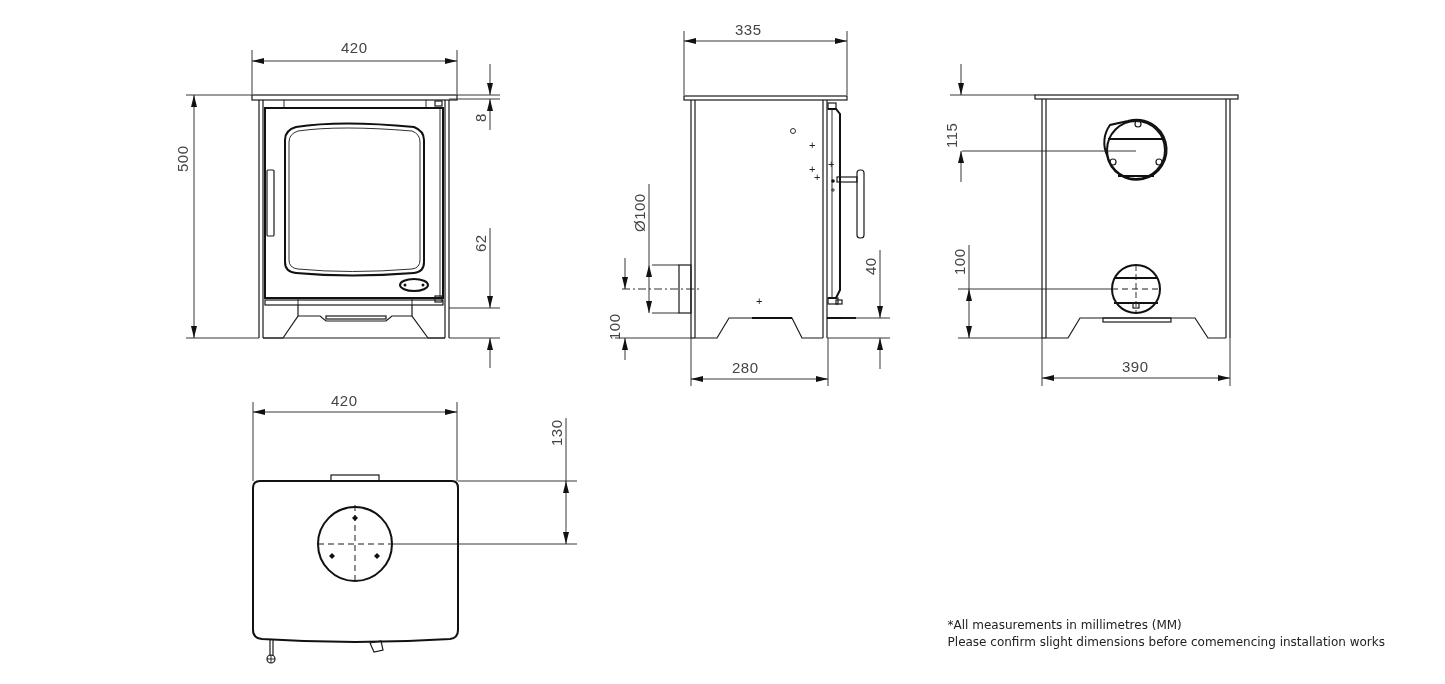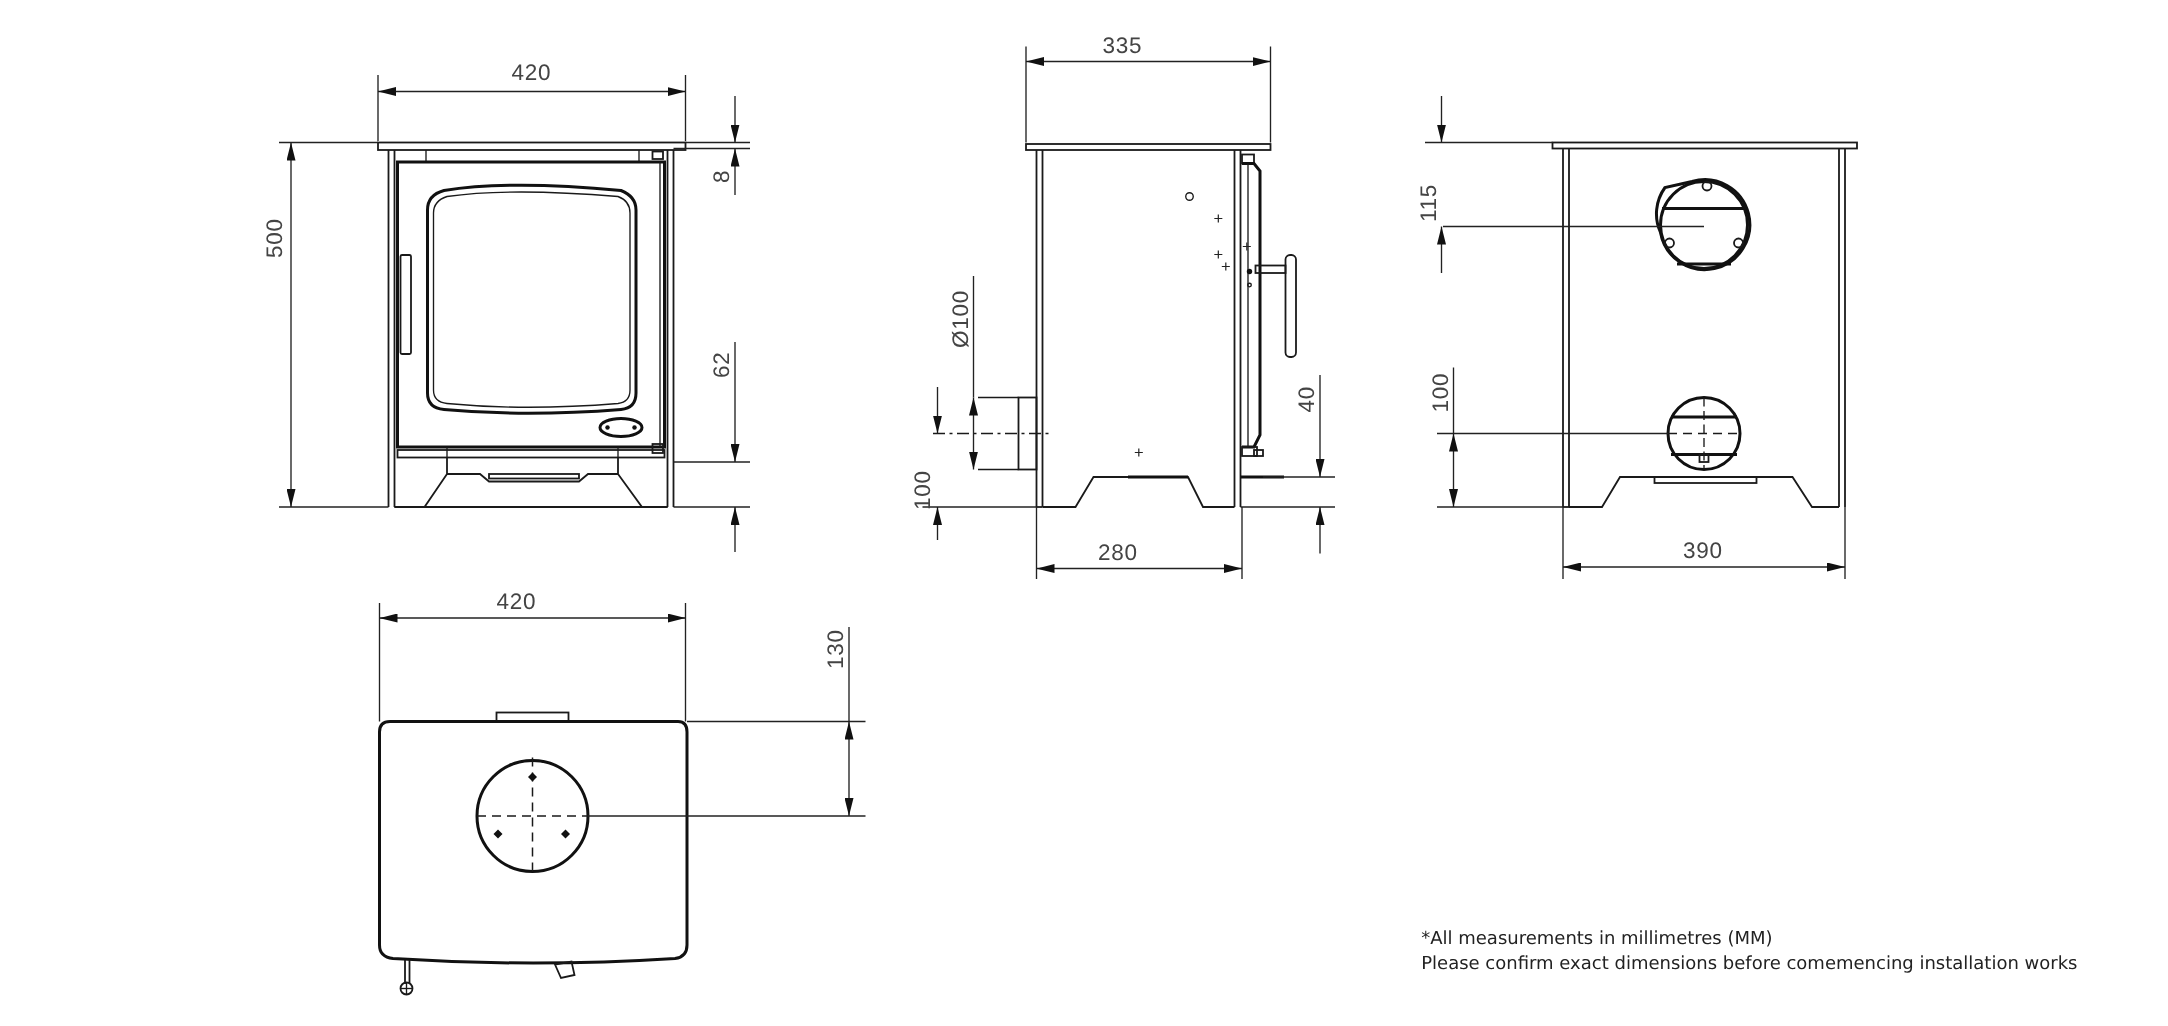--- a/index.html
+++ b/index.html
@@ -212,14 +212,14 @@
     <line class="dim" x1="458" y1="481" x2="577" y2="481"></line>
     <line class="dim" x1="392" y1="544" x2="577" y2="544"></line>
     <line class="dim" x1="566" y1="418" x2="566" y2="481"></line>
     <line class="dim" x1="566" y1="481" x2="566" y2="544" marker-start="url(#arr)" marker-end="url(#arr)"></line>
     <text class="dimtxt" transform="translate(562,446) rotate(-90)">130</text>
   </g>
 </svg>
 
 <div class="notes">
   <div>*All measurements in millimetres (MM)</div>
-  <div>Please confirm exact dimensions before comemencing installation works</div>
+  <div>Please confirm slight dimensions before comemencing installation works</div>
 </div>
 
 </body></html>

